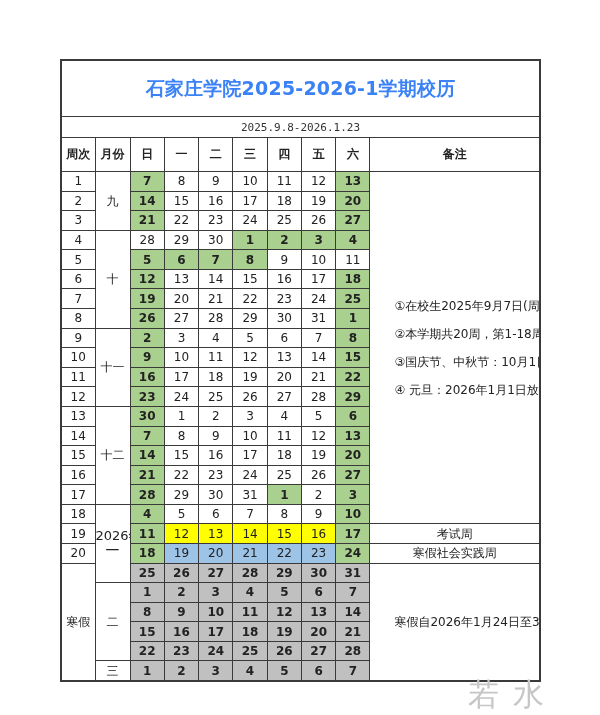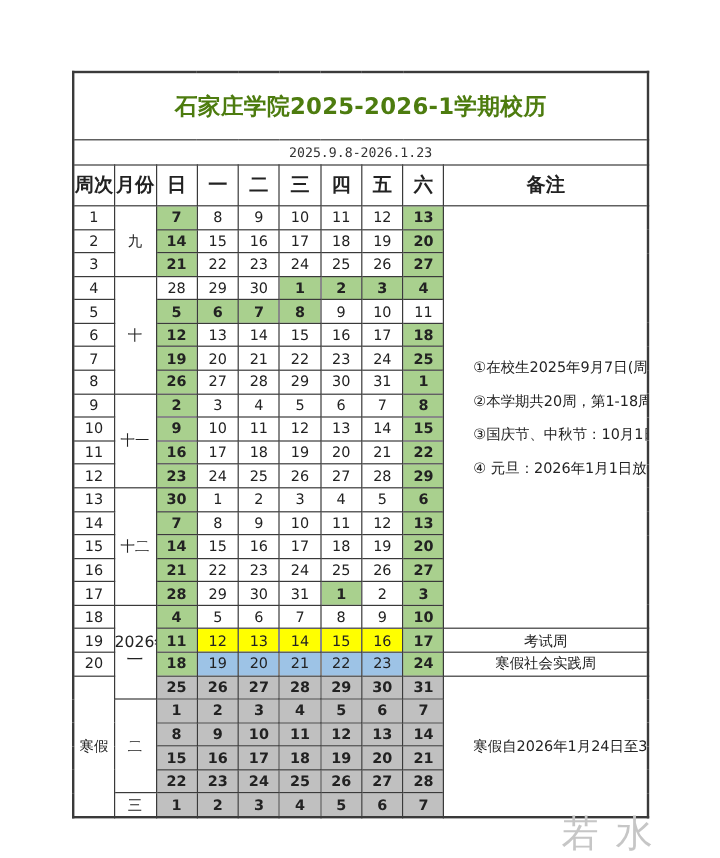--- a/index.html
+++ b/index.html
@@ -2,23 +2,23 @@
 <html><head>
 <meta charset="utf-8">
 <style>
   html, body { margin:0; padding:0; }
   body { width:600px; height:715px; background:#ffffff; position:relative; overflow:hidden;
          font-family:"DejaVu Sans", sans-serif; color:#222; }
   table.cal { position:absolute; left:60px; top:59px; width:480px; border-collapse:collapse;
               table-layout:fixed; border:2px solid #3a3a3a; }
   table.cal td, table.cal th { border:1px solid #3a3a3a; padding:0; text-align:center; vertical-align:middle;
               font-size:12px; color:#222; overflow:hidden; white-space:nowrap; }
-  tr.title td { height:55px; font-size:19px; font-weight:bold; color:#4d7c0f; letter-spacing:0.2px; }
+  tr.title td { height:55px; font-size:19px; font-weight:bold; color:#3b82f6; letter-spacing:0.2px; }
   tr.date td { height:20px; font-family:"DejaVu Sans Mono", monospace; font-size:11px; color:#333;margin-left:48px; }
-  tr.head th { height:33px; font-size:16px; font-weight:bold; color:#222; }
+  tr.head th { height:33px; font-size:12px; font-weight:bold; color:#222; }
   tr.r td { height:18.58px; line-height:14px; }
   td.wk { font-size:12px; color:#333; }
   td.mo { font-size:14px; color:#222; }
   td.mo .yr { display:block; font-size:13px; line-height:10px; margin-top:4px; }
   td.mo .mn { display:block; font-size:14px; line-height:18px; }
   td.brk { font-size:12px; color:#333;margin-top:44px; }
   td.note { text-align:left; white-space:normal; font-size:10px; line-height:14px; padding:0 2px; color:#222; }
   td.note p { margin:0 0 14px 0; text-indent:2em; }
   td.note p:last-child { margin-bottom:0; }
   td.note-short { font-size:11px; color:#222; }

